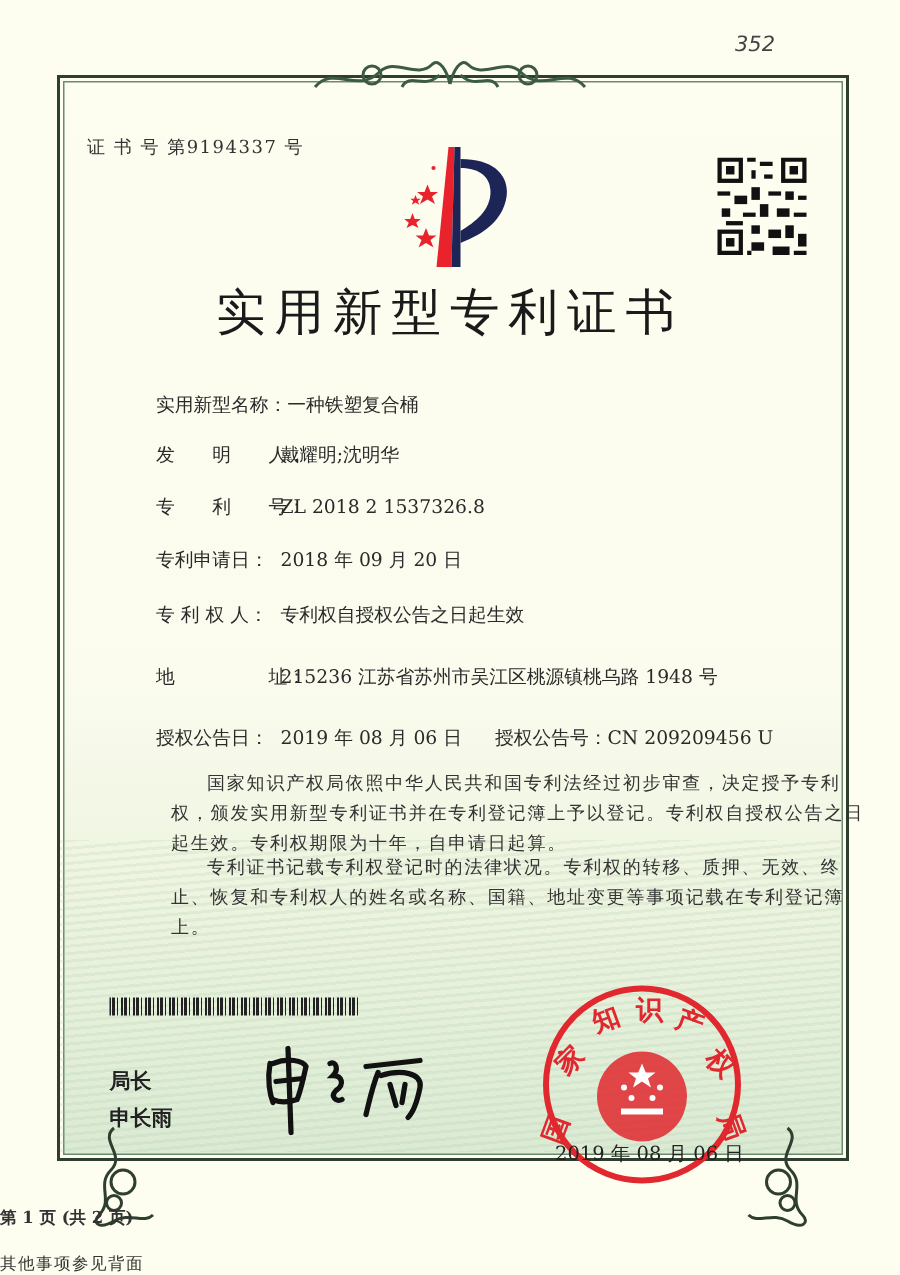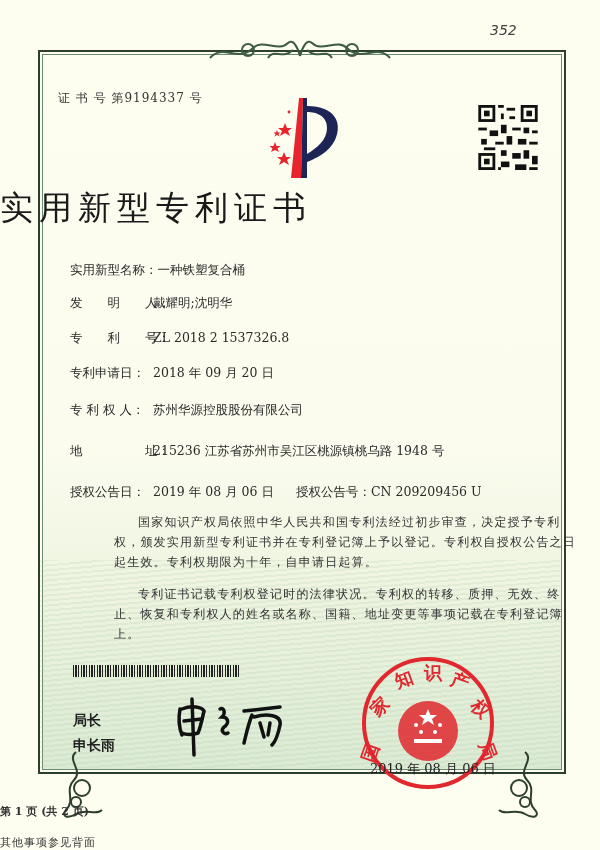--- a/index.html
+++ b/index.html
@@ -26,25 +26,25 @@
   .corner.bl { left:36px; top:750px; }
   .corner.br { left:485px; top:750px; }
   .handnum {
     position:absolute; left:490px; top:22px; font-family:"DejaVu Sans", sans-serif;
     font-size:14px; color:#444; font-style:italic;
   }
   .cert-no { position:absolute; left:58px; top:90px; font-size:12px; letter-spacing:1px; color:#333; }
   .logo { position:absolute; left:255px; top:88px; width:95px; height:95px; }
   .qr { position:absolute; left:478px; top:105px; width:60px; height:65px; }
   .title {
-    position:absolute; left:0; width:600px; top:186px; 
+    position:absolute; left:0; width:600px; top:186px; text-align:center;
     font-family:"DejaVu Sans", sans-serif; font-size:33px; letter-spacing:6px; color:#1a1a1a;
   }
   .field { position:absolute; left:70px; font-size:12.5px; color:#2a2a2a; white-space:nowrap; }
-  .field .lbl { display:inline-block; }
+  .field .lbl { display:inline-block;margin-left:34px; }
   .para {
     position:absolute; left:70px; width:462px; font-size:12px; line-height:20px; color:#333;
     text-indent:24px; letter-spacing:1.2px;margin-left:44px;
   }
   .barcode {
     position:absolute; left:73px; top:665px; width:166px; height:12px;
     background:repeating-linear-gradient(90deg, #222 0 1px, transparent 1px 2px, #222 2px 4px, transparent 4px 5px, #222 5px 6px, transparent 6px 8px);
   }
   .sig-lbl { position:absolute; left:73px; font-family:Liberation Sans, sans-serif; font-size:14px; font-weight:bold; color:#222; }
   .signature { position:absolute; left:172px; top:695px; width:125px; height:65px; }
@@ -149,34 +149,34 @@
 <div class="field" style="top:295px">
   <span class="lbl" style="width:83px">发　　明　　人：</span><span>戴耀明;沈明华</span>
 </div>
 <div class="field" style="top:330px">
   <span class="lbl" style="width:83px">专　　利　　号：</span><span>ZL 2018 2 1537326.8</span>
 </div>
 <div class="field" style="top:365px">
   <span class="lbl" style="width:83px">专利申请日：</span><span>2018 年 09 月 20 日</span>
 </div>
 <div class="field" style="top:402px">
-  <span class="lbl" style="width:83px">专 利 权 人：</span><span>苏州华源控股股份有限公司</span>
+  <span class="lbl" style="width:83px">专 利 权 人：</span><span>专利权自授权公告之日起生效</span>
 </div>
 <div class="field" style="top:443px">
   <span class="lbl" style="width:83px">地　　　　　址：</span><span>215236  江苏省苏州市吴江区桃源镇桃乌路 1948 号</span>
 </div>
 <div class="field" style="top:484px">
   <span class="lbl" style="width:83px">授权公告日：</span><span>2019 年 08 月 06 日</span>
 </div>
 <div class="field" style="top:484px; left:296px">
   <span class="lbl">授权公告号：</span><span>CN 209209456 U</span>
 </div>
 
 <div class="para" style="top:512px">国家知识产权局依照中华人民共和国专利法经过初步审查，决定授予专利权，颁发实用新型专利证书并在专利登记簿上予以登记。专利权自授权公告之日起生效。专利权期限为十年，自申请日起算。</div>
-<div class="para" style="top:584px">专利证书记载专利权登记时的法律状况。专利权的转移、质押、无效、终止、恢复和专利权人的姓名或名称、国籍、地址变更等事项记载在专利登记簿上。</div>
+<div class="para" style="top:568px">专利证书记载专利权登记时的法律状况。专利权的转移、质押、无效、终止、恢复和专利权人的姓名或名称、国籍、地址变更等事项记载在专利登记簿上。</div>
 
 <div class="barcode"></div>
 
 <div class="sig-lbl" style="top:712px">局长</div>
 <div class="sig-lbl" style="top:737px">申长雨</div>
 
 <svg class="signature" viewBox="0 0 125 65">
   <g fill="none" stroke="#111" stroke-width="3.5" stroke-linecap="round">
     <path d="M8 14 C6 25, 8 35, 10 40"></path>
     <path d="M10 14 C20 10, 30 12, 32 16 C30 25, 28 34, 26 38 C20 40, 14 40, 10 38"></path>

